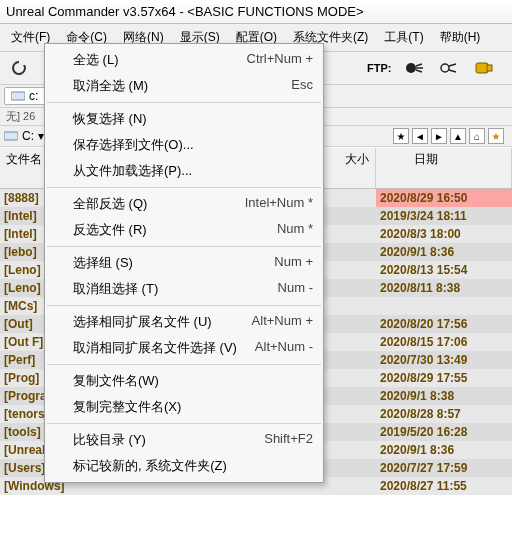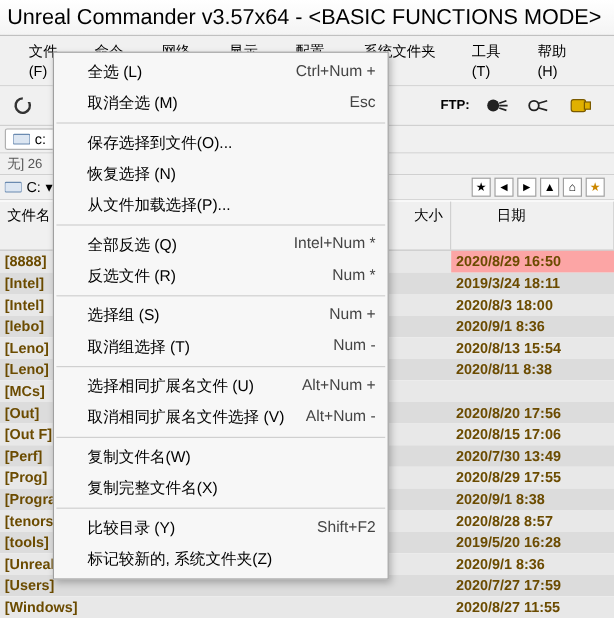--- a/index.html
+++ b/index.html
@@ -1,18 +1,18 @@
 <!DOCTYPE html>
 <html><head>
 <meta charset="utf-8">
 <style>
   * { box-sizing: border-box; margin: 0; padding: 0; font-family: "Microsoft YaHei", "SimSun", sans-serif; }
   body { width: 512px; height: 536px; overflow: hidden; background: #fff; font-size: 12px; }
-  .titlebar { background: linear-gradient(#fff,#f4f4f4); border-bottom: 1px solid #c0c0c0; padding: 4px 6px; font-size: 18px; }
-  .menubar { background: #f0f0f0; display: flex; padding: 2px 16px; border-bottom: 1px solid #d0d0d0; }
+  .titlebar { background: linear-gradient(#fff,#f4f4f4); border-bottom: 1px solid #c0c0c0; padding: 4px 6px; font-size: 13px; }
+  .menubar { background: #f0f0f0; display: flex; padding: 2px 3px; border-bottom: 1px solid #d0d0d0; }
   .menubar .mi { padding: 3px 8px; cursor: default; }
   .menubar .mi.open { background: #fff; border: 1px solid #a0a0a0; border-bottom: none; position: relative; z-index: 20; }
   .toolbar { background: #f0f0f0; display: flex; align-items: center; padding: 3px 4px; gap: 4px; border-bottom: 1px solid #d0d0d0; position: relative; }
   .tbtn { width: 30px; height: 26px; display: flex; align-items: center; justify-content: center; border: 1px solid transparent; border-radius: 2px; }
   .sep { width: 1px; height: 22px; background: #c0c0c0; margin: 0 2px; }
   .ftp { font-size: 11px; padding: 0 6px; font-weight: bold; }
   .addr-row { display: flex; align-items: center; background: #f0f0f0; padding: 2px 4px; gap: 6px; border-bottom: 1px solid #d0d0d0; font-size: 12px; }
   .drive-tab { background: #fff; border: 1px solid #b0b0b0; padding: 1px 10px 1px 6px; border-radius: 2px; display: flex; align-items: center; gap: 4px; }
   .addr { display:flex; align-items:center; gap:4px; }
   .lbl-row { background: #f0f0f0; font-size: 11px; color: #555; padding: 1px 6px; border-bottom:1px solid #d0d0d0;}
@@ -97,25 +97,25 @@
       <div class="dd-item">
         <span>全选 (L)</span>
         <span class="kbd">Ctrl+Num +</span>
       </div>
       <div class="dd-item">
         <span>取消全选 (M)</span>
         <span class="kbd">Esc</span>
       </div>
       <div class="dd-sep"></div>
       <div class="dd-item">
+        <span>恢复选择 (N)</span>
+        <span class="kbd"></span>
+      </div>
+      <div class="dd-item">
         <span>保存选择到文件(O)...</span>
-        <span class="kbd"></span>
-      </div>
-      <div class="dd-item">
-        <span>恢复选择 (N)</span>
         <span class="kbd"></span>
       </div>
       <div class="dd-item">
         <span>从文件加载选择(P)...</span>
         <span class="kbd"></span>
       </div>
       <div class="dd-sep"></div>
       <div class="dd-item">
         <span>全部反选 (Q)</span>
         <span class="kbd">Intel+Num *</span>

